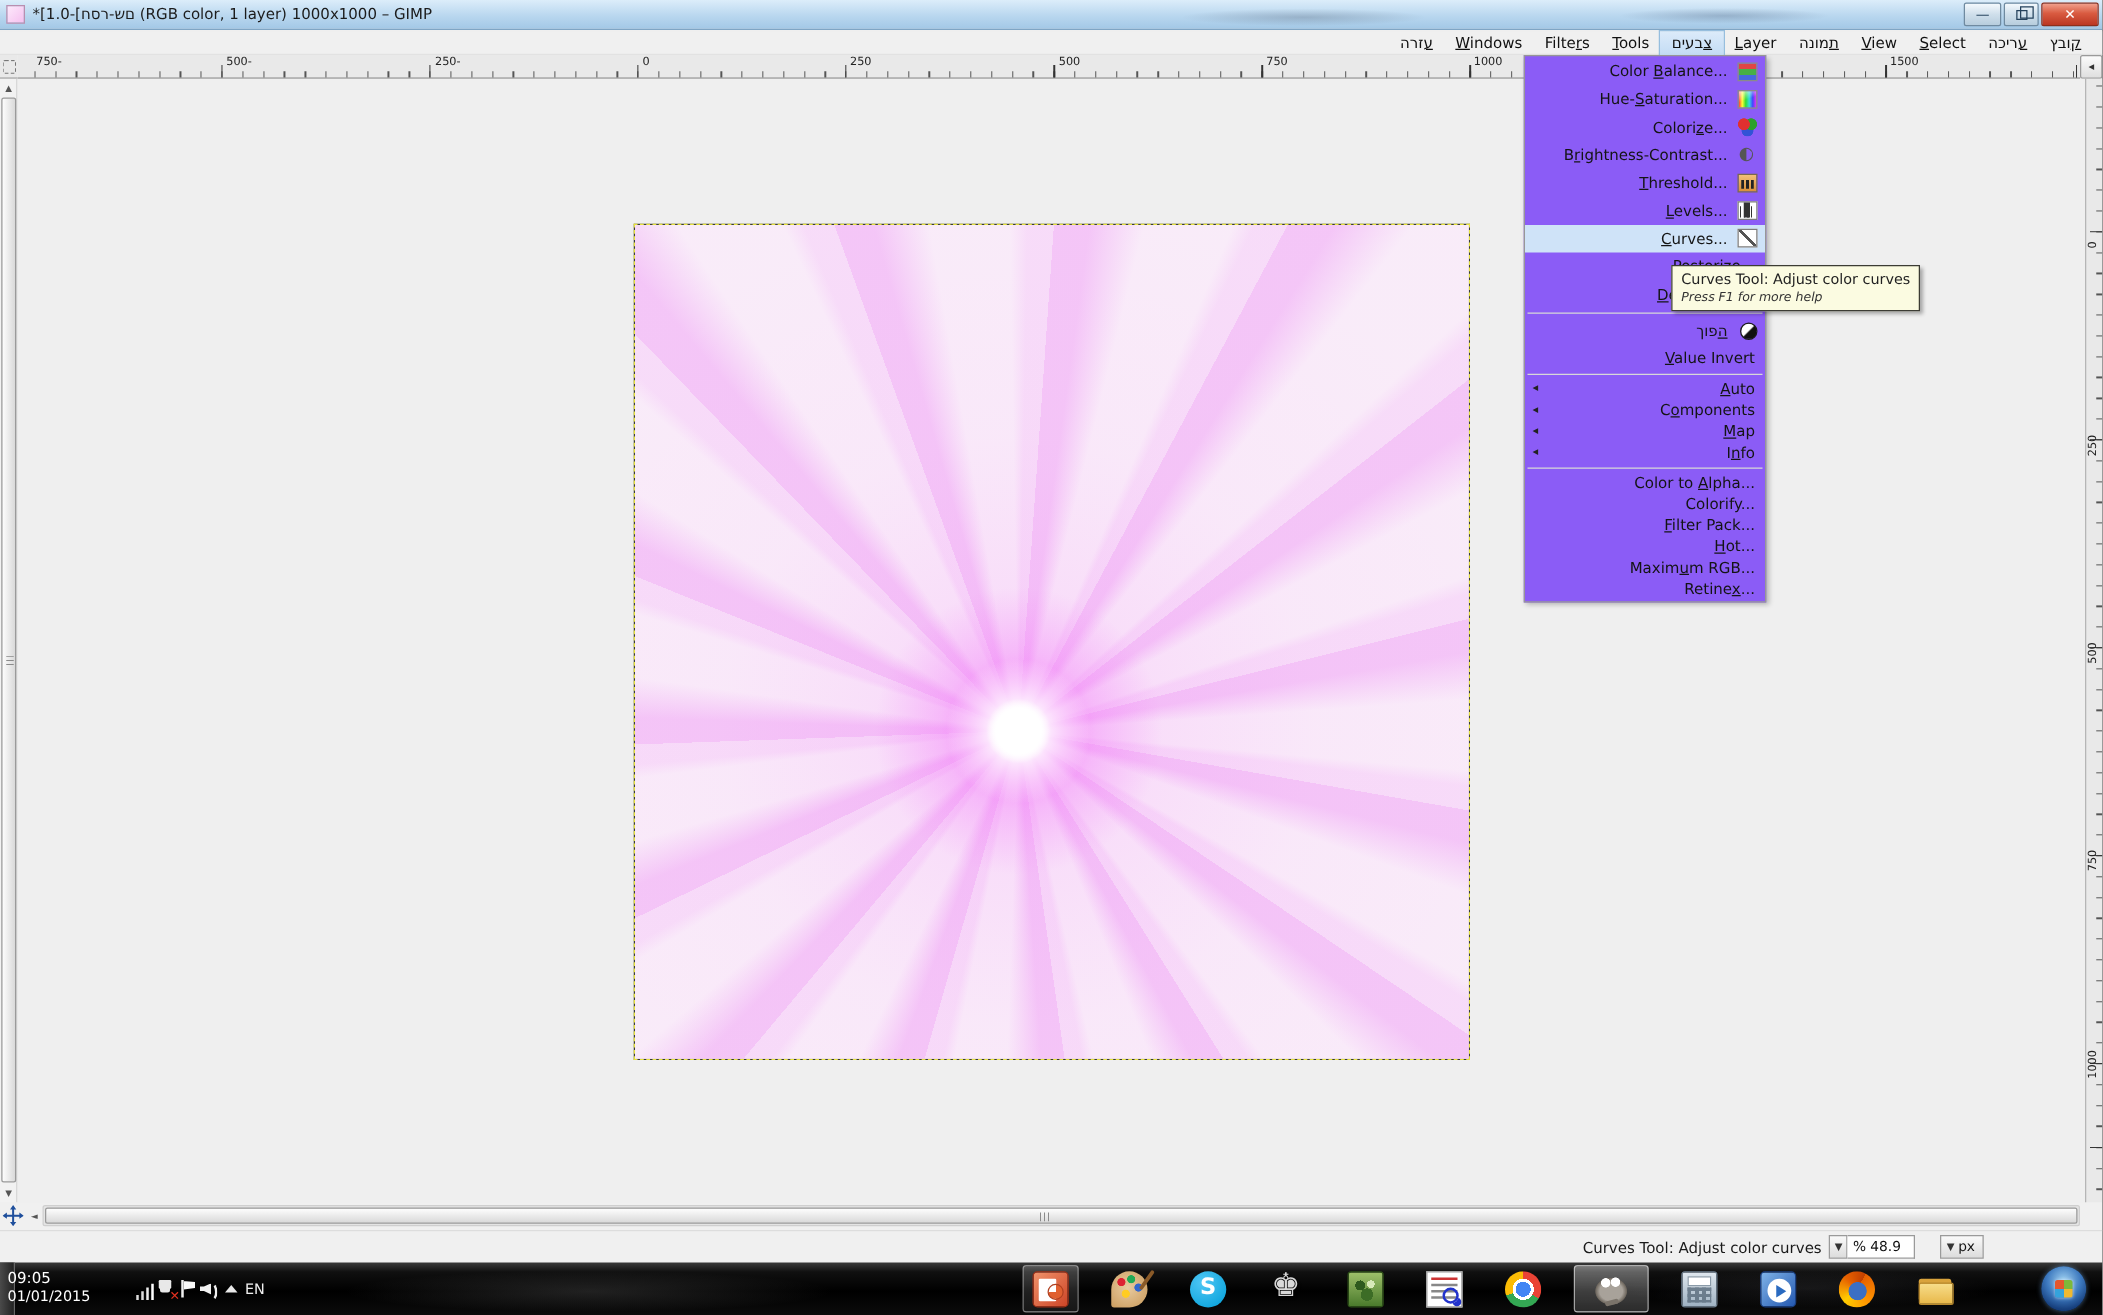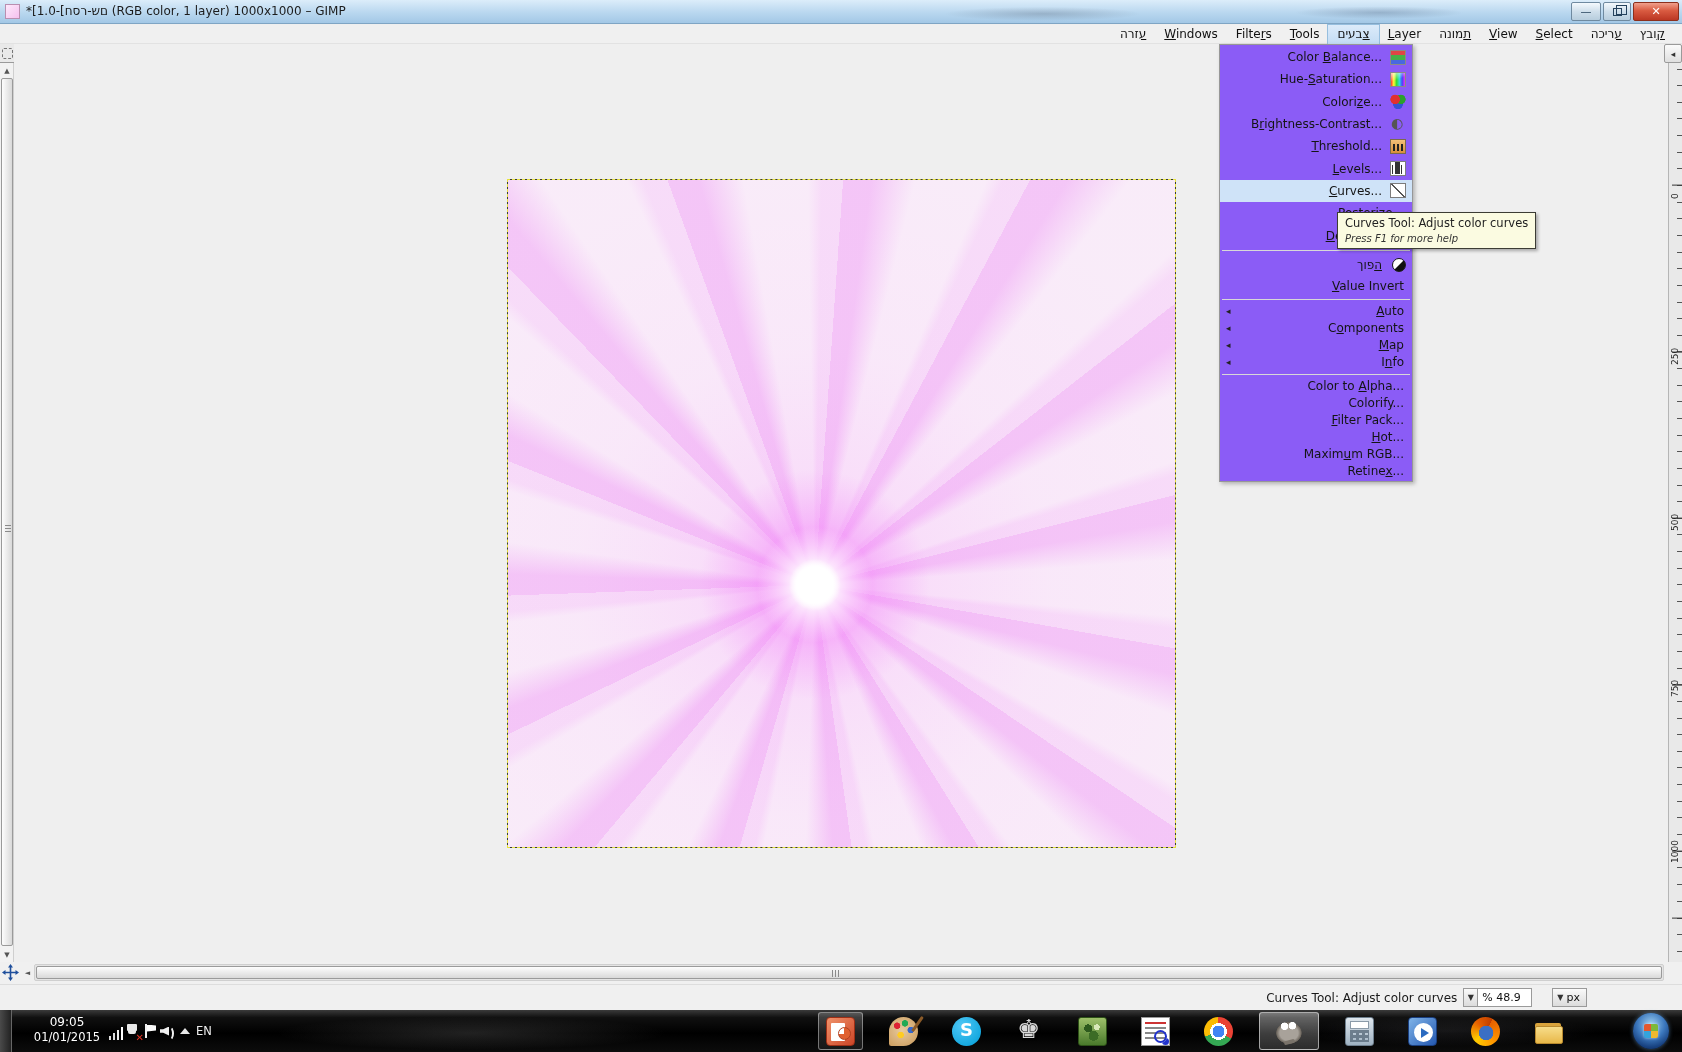--- a/index.html
+++ b/index.html
@@ -129,21 +129,21 @@
   .unit-combo .ul{font-size:11px;color:#111;}
 
   
   .taskbar{position:absolute;left:0;top:1010px;width:1682px;height:42px;
     background:linear-gradient(#3a3a3a,#101010 18%,#000 55%,#0c0c0c);z-index:30;}
   .taskbar::after{content:"";position:absolute;inset:0;pointer-events:none;
     background:radial-gradient(260px 22px at 28% 55%,rgba(150,150,150,.22),transparent 75%),
                radial-gradient(200px 20px at 86% 50%,rgba(120,120,130,.18),transparent 75%);}
   .show-desktop{position:absolute;left:0;top:0;width:12px;height:42px;
     background:linear-gradient(90deg,#4a4a4a,#222);border-right:1px solid #666;z-index:2;}
-  .clock{position:absolute;left:21px;top:4px;width:92px;text-align:center;color:#fff;z-index:2;}
+  .clock{position:absolute;left:6px;top:4px;width:92px;text-align:left;color:#fff;z-index:2;}
   .clock .t{font-size:12px;line-height:16px;}
   .clock .d{font-size:11.5px;line-height:15px;}
   .tray{position:absolute;left:108px;top:8px;height:26px;display:flex;align-items:center;gap:0;z-index:2;}
   .tray .lang{color:#eee;font-size:11.5px;margin-left:3px;}
 
   .ti{width:17px;height:17px;position:relative;display:inline-block;}
   .signal-icon{background:
      linear-gradient(#dcdcdc,#dcdcdc) 1px 100%/2px 4px no-repeat,
      linear-gradient(#dcdcdc,#dcdcdc) 5px 100%/2px 7px no-repeat,
      linear-gradient(#eee,#eee) 9px 100%/2px 10px no-repeat,
@@ -247,20 +247,34 @@
       <div class="mb-item open"><span><u>צ</u>בעים</span></div>
       <div class="mb-item"><span><u>L</u>ayer</span></div>
       <div class="mb-item"><span><u>ת</u>מונה</span></div>
       <div class="mb-item"><span><u>V</u>iew</span></div>
       <div class="mb-item"><span><u>S</u>elect</span></div>
       <div class="mb-item"><span><u>ע</u>ריכה</span></div>
       <div class="mb-item"><span><u>ק</u>ובץ</span></div>
     </div>
 
   <div class="ruler-corner"></div>
+  <div class="hruler" id="hruler">
+    <div class="minor"></div>
+      <div class="major"></div>
+  <span class="rlabel" style="left: 15px;">750-</span>
+      <span class="rlabel" style="left: 167px;">500-</span>
+      <span class="rlabel" style="left: 334px;">250-</span>
+      <span class="rlabel" style="left: 500px;">0</span>
+      <span class="rlabel" style="left: 666px;">250</span>
+      <span class="rlabel" style="left: 833px;">500</span>
+      <span class="rlabel" style="left: 999px;">750</span>
+      <span class="rlabel" style="left: 1165px;">1000</span>
+      <span class="rlabel" style="left: 1332px;">1250</span>
+      <span class="rlabel" style="left: 1498px;">1500</span>
+    </div>
   <div class="menu-arrow-btn">◂</div>
 
   <div class="vscroll">
     <div class="sb-arrow" style="top:1px;">▲</div>
     <div class="thumb">
         <div class="grip"></div>
       </div>
     <div class="sb-arrow" style="top:885px;">▼</div>
   </div>
 

